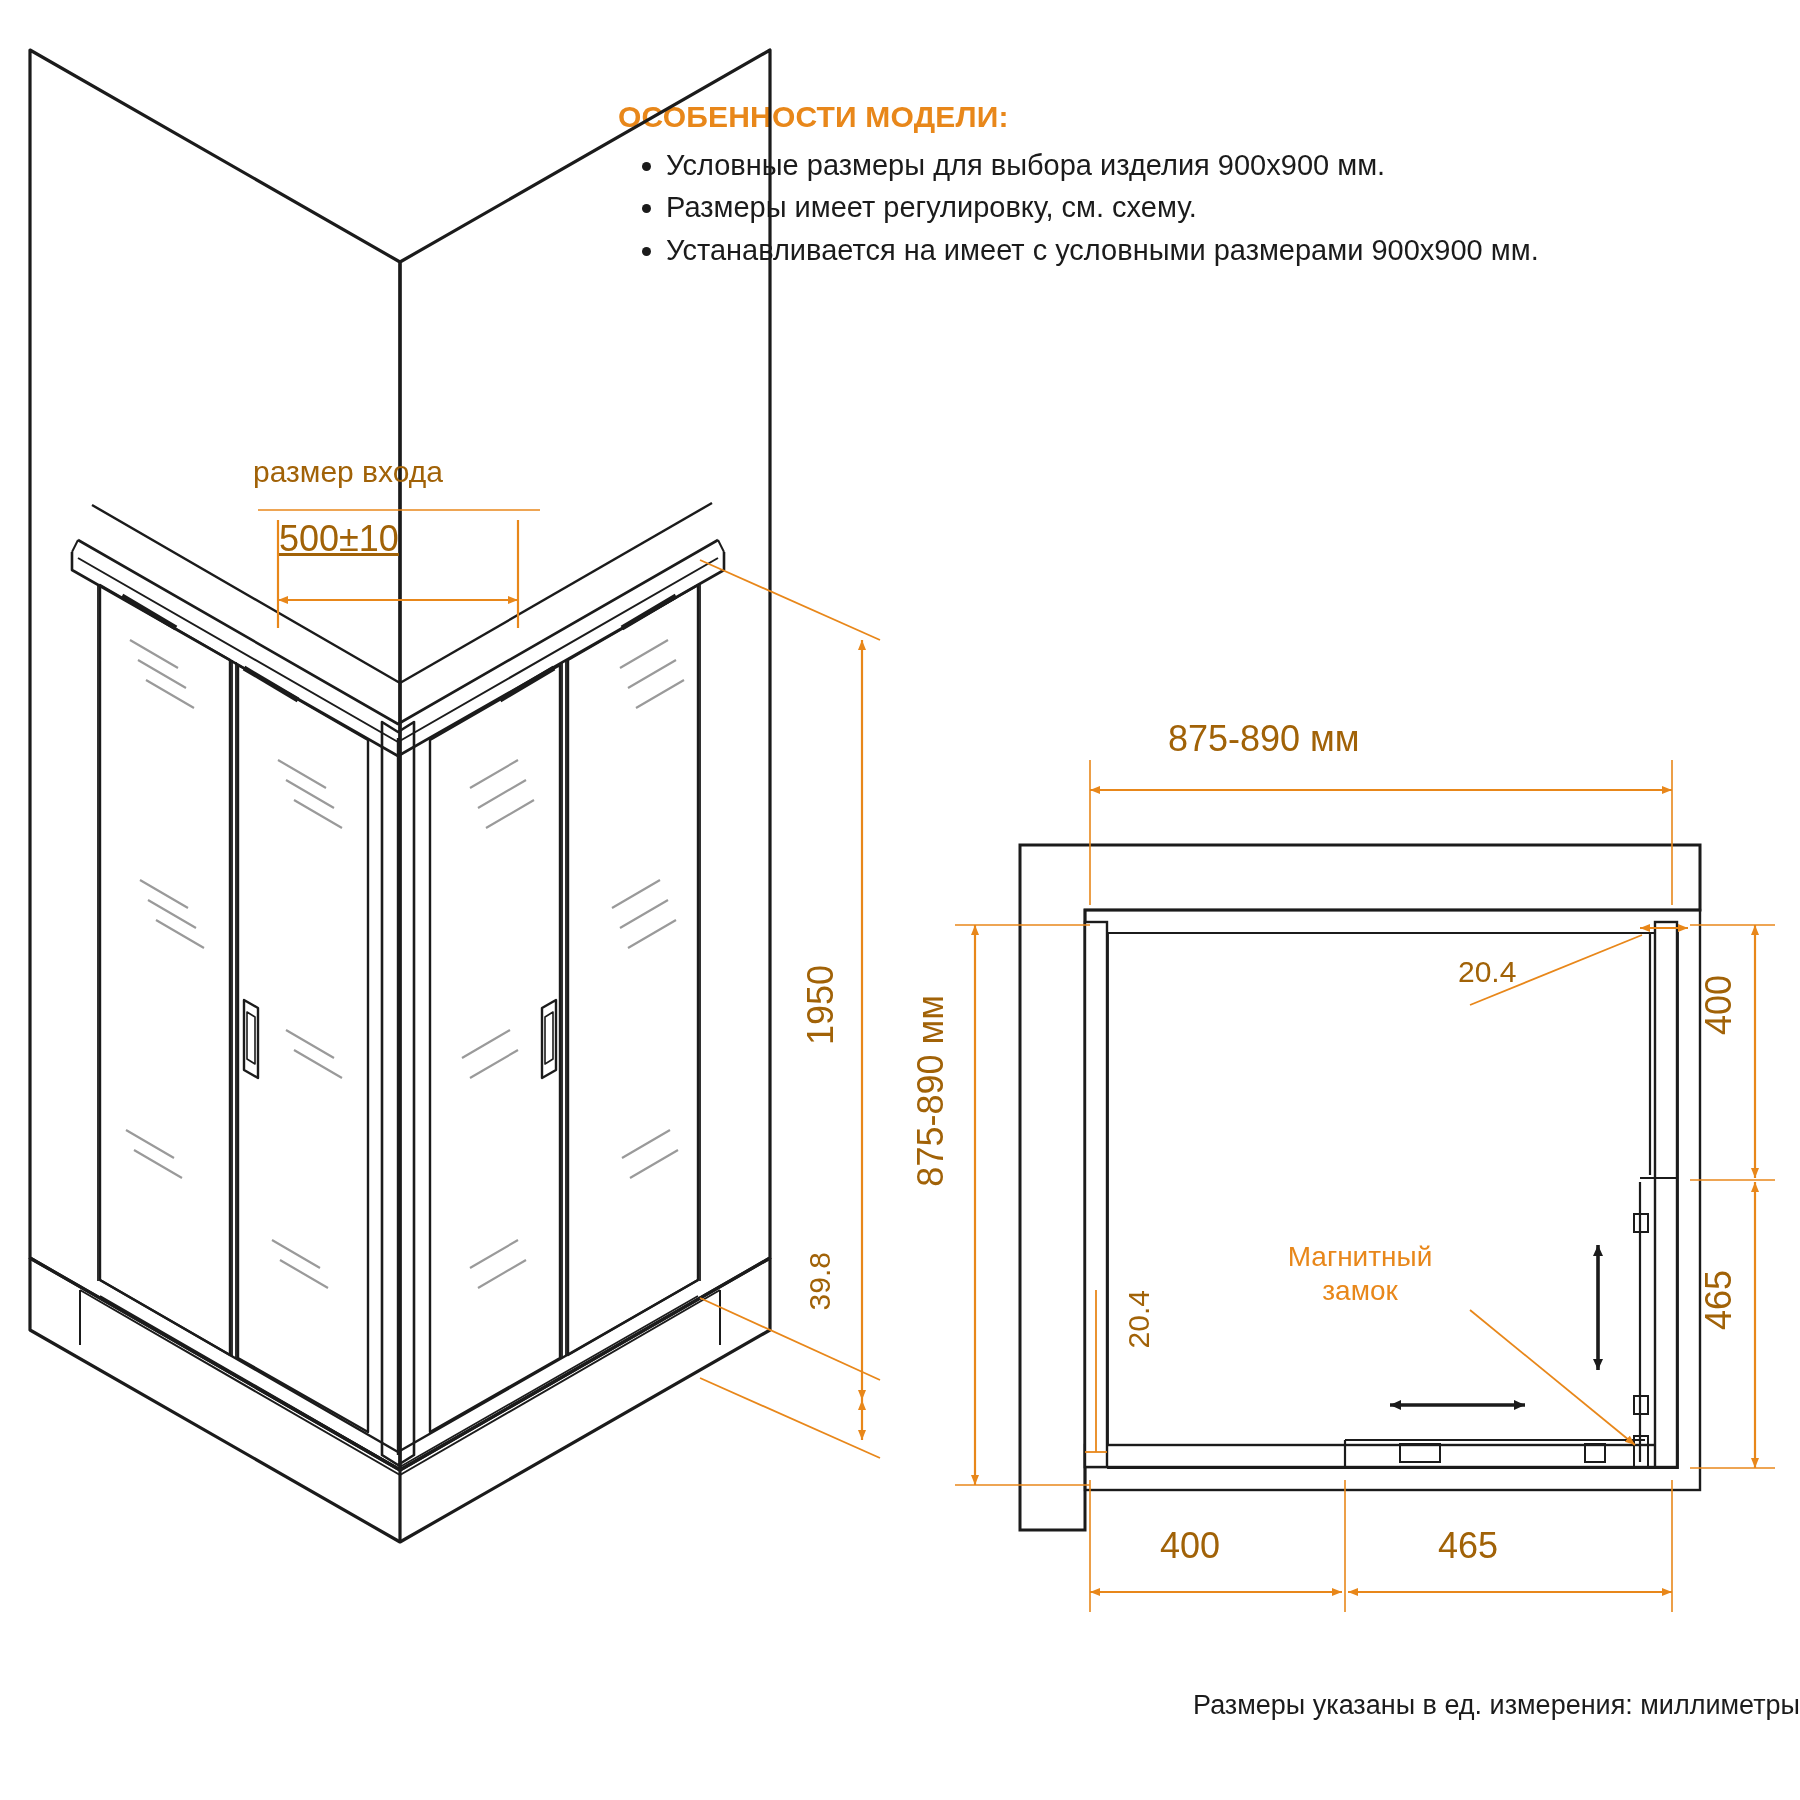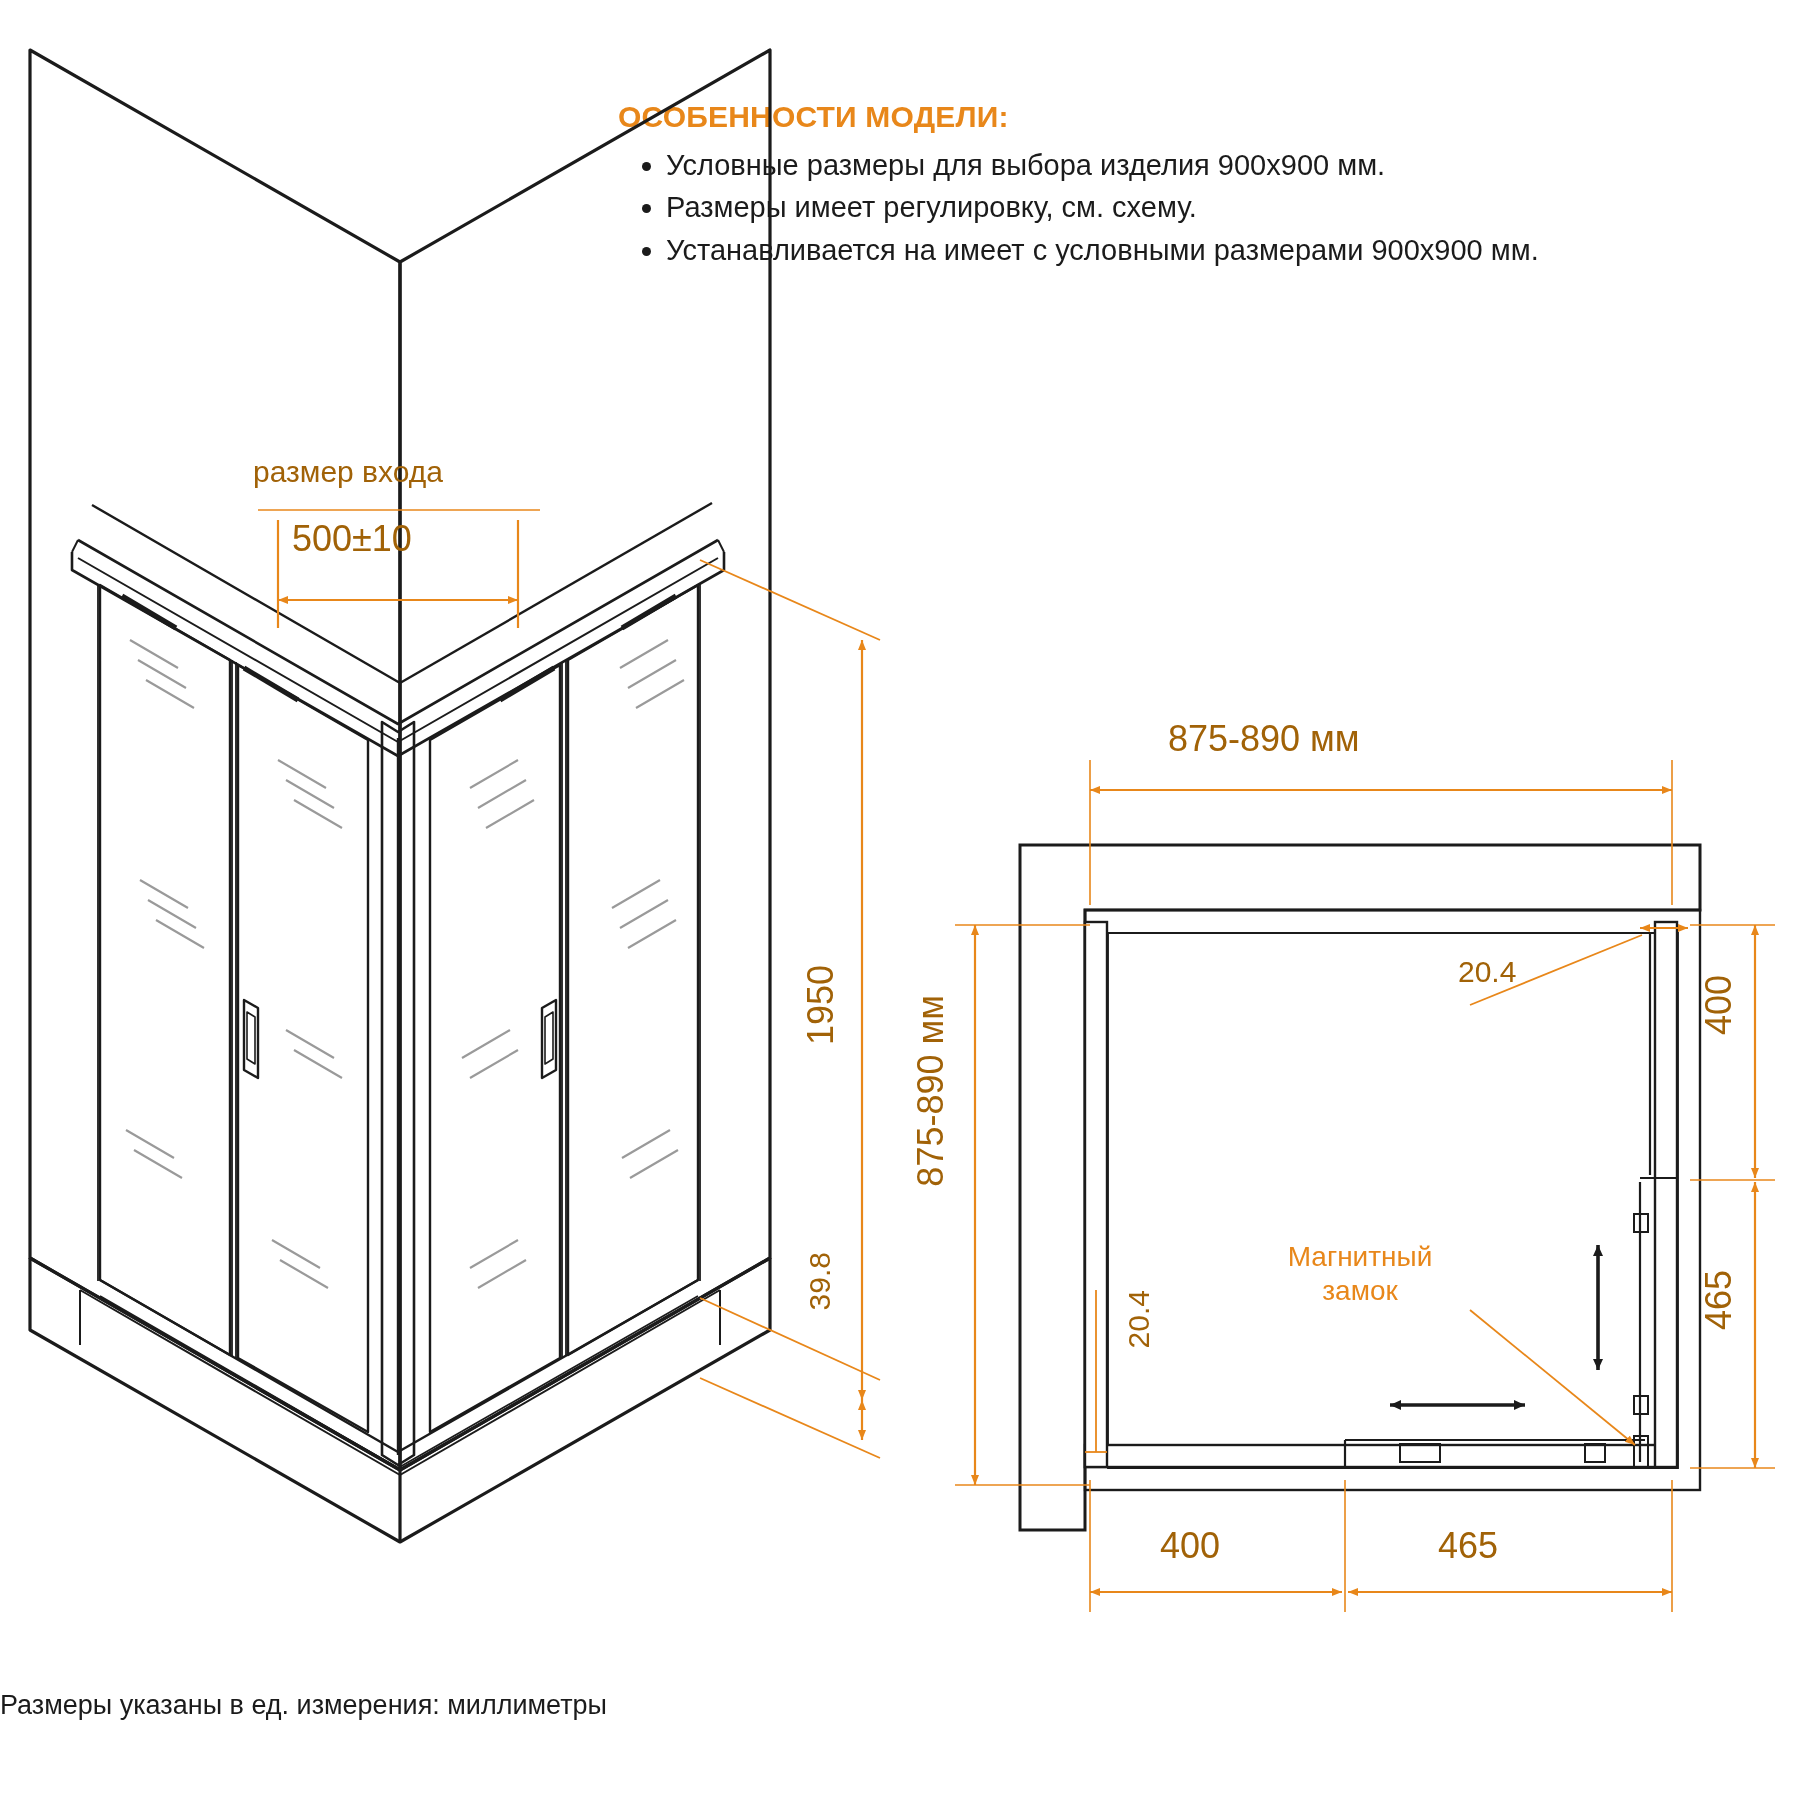--- a/index.html
+++ b/index.html
@@ -49,21 +49,21 @@
     font-size: 29px;
     line-height: 1.32;
     margin-bottom: 4px;
     color: #1b1b1b;
   }
   .footnote {
     position: absolute;
     left: 0;
     top: 1690px;
     width: 1800px;
-    text-align: left;
+    text-align: right;
     font-size: 27px;
     color: #1b1b1b;
   }
   .dim-label {
     position: absolute;
     color: #a16207;
     font-size: 30px;
     white-space: nowrap;
   }
   .dim-label.big {
@@ -255,21 +255,21 @@
       <path d="M1470,1005 L1642,935" stroke-width="1.8"></path>
 
       <line x1="1096" y1="1290" x2="1096" y2="1452" stroke-width="1.8"></line>
       <line x1="1085" y1="1452" x2="1107" y2="1452" stroke-width="1.8"></line>
 
       <path d="M1470,1310 L1635,1445" stroke-width="1.8" marker-end="url(#arrOrange)"></path>
     </g>
   </svg>
 
   <div class="dim-label" style="left:253px; top:455px;">размер входа</div>
-  <div class="dim-label big" style="left:292px; top:518px; font-weight:normal;">500±10</div>
+  <div class="dim-label big" style="left:279px; top:518px; font-weight:normal;text-decoration:underline;">500±10</div>
 
   <div class="dim-label vertical big" style="left:800px; top:965px;">1950</div>
   <div class="dim-label vertical" style="left:803px; top:1252px;">39.8</div>
 
   <div class="dim-label big" style="left:1168px; top:718px;">875-890 мм</div>
   <div class="dim-label vertical big" style="left:910px; top:995px;">875-890 мм</div>
 
   <div class="dim-label" style="left:1458px; top:955px;">20.4</div>
   <div class="dim-label vertical" style="left:1122px; top:1290px;">20.4</div>
 

